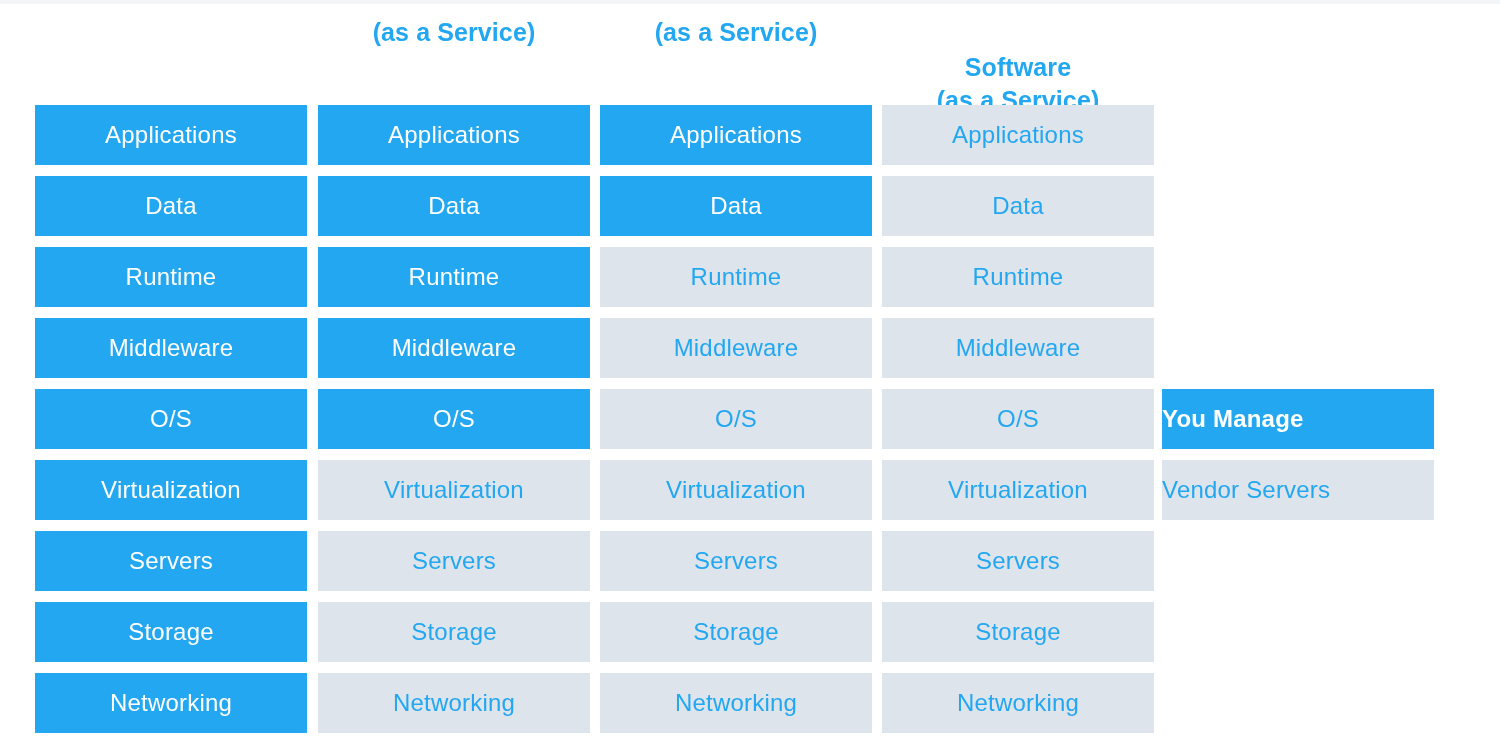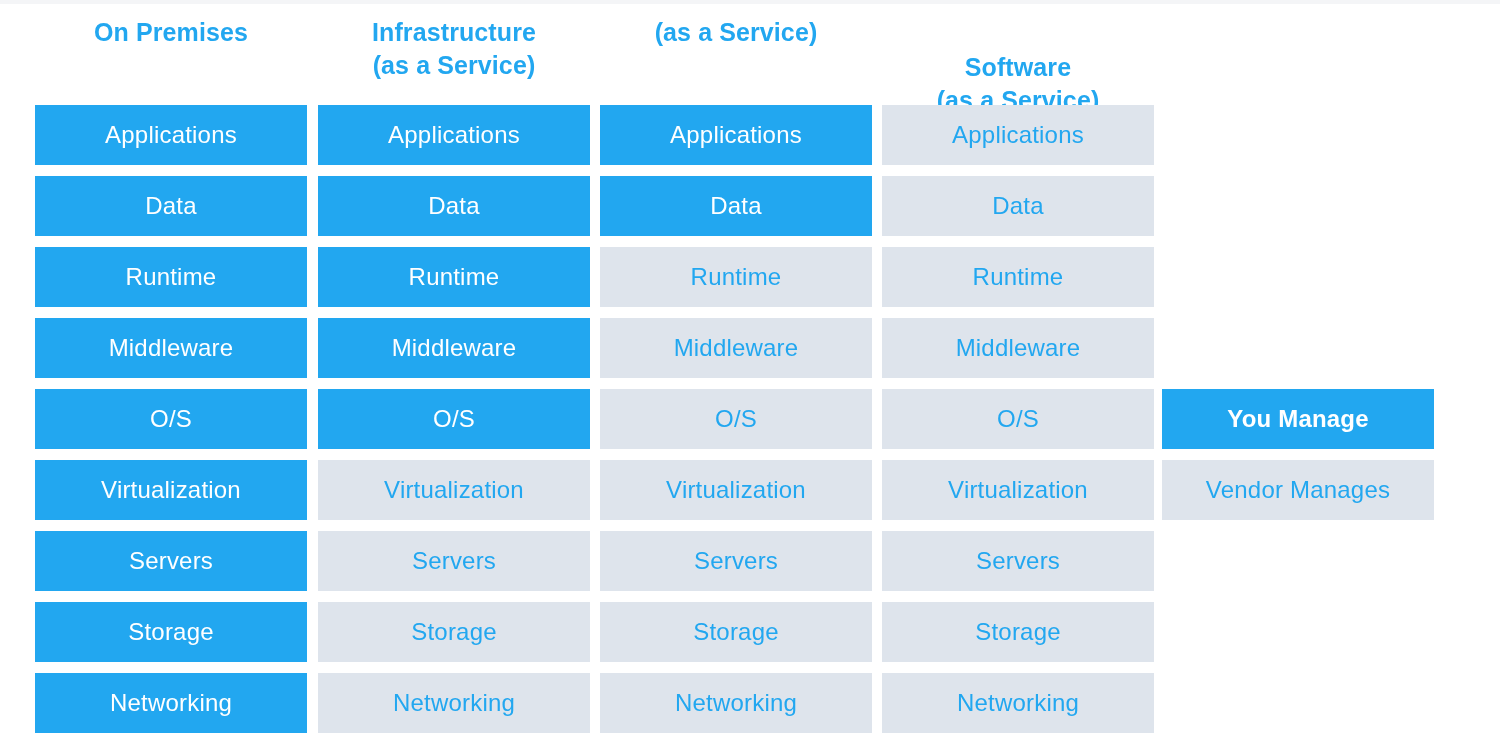--- a/index.html
+++ b/index.html
@@ -69,21 +69,21 @@
   .cell.managed-vendor {
     background: #dee4ec;
     color: #22A7F0;
   }
 
   
   .legend-cell {
     position: absolute;
     height: 60px;
     line-height: 60px;
-    text-align: center;
+    text-align: left;
     font-size: 24px;
     letter-spacing: 0.2px;
     box-sizing: border-box;
     white-space: nowrap;
   }
   .legend-cell.managed-you {
     background: #22A7F0;
     color: #ffffff;
     font-weight: 600;
   }
@@ -92,25 +92,21 @@
     color: #22A7F0;
     font-weight: 400;
   }
 </style>
 </head>
 <body>
 
 <div id="top-strip"></div>
 
 <div id="matrix">
-    <div class="col-header" style="left: 35px; width: 272px;">
-      <span class="hdr-line">On Premises</span>
-    </div>
     <div class="col-header" style="left: 318px; width: 272px;">
-      <span class="hdr-line">Infrastructure</span>
       <span class="hdr-line">(as a Service)</span>
     </div>
     <div class="col-header" style="left: 600px; width: 272px;">
       <span class="hdr-line">(as a Service)</span>
     </div>
     <div class="col-header" style="left: 882px; width: 272px; margin-top: 35px;">
       <span class="hdr-line">Software</span>
       <span class="hdr-line">(as a Service)</span>
     </div>
     <div class="cell managed-you" style="left: 35px; top: 105px; width: 272px;">Applications</div>
@@ -143,14 +139,14 @@
     <div class="cell managed-vendor" style="left: 882px; top: 531px; width: 272px;">Servers</div>
     <div class="cell managed-you" style="left: 35px; top: 602px; width: 272px;">Storage</div>
     <div class="cell managed-vendor" style="left: 318px; top: 602px; width: 272px;">Storage</div>
     <div class="cell managed-vendor" style="left: 600px; top: 602px; width: 272px;">Storage</div>
     <div class="cell managed-vendor" style="left: 882px; top: 602px; width: 272px;">Storage</div>
     <div class="cell managed-you" style="left: 35px; top: 673px; width: 272px;">Networking</div>
     <div class="cell managed-vendor" style="left: 318px; top: 673px; width: 272px;">Networking</div>
     <div class="cell managed-vendor" style="left: 600px; top: 673px; width: 272px;">Networking</div>
     <div class="cell managed-vendor" style="left: 882px; top: 673px; width: 272px;">Networking</div>
     <div class="legend-cell managed-you" style="left: 1162px; top: 389px; width: 272px;">You Manage</div>
-    <div class="legend-cell managed-vendor" style="left: 1162px; top: 460px; width: 272px;">Vendor Manages</div>
+    <div class="legend-cell managed-vendor" style="left: 1162px; top: 460px; width: 272px;">Vendor Servers</div>
   </div>
 
 </body></html>

